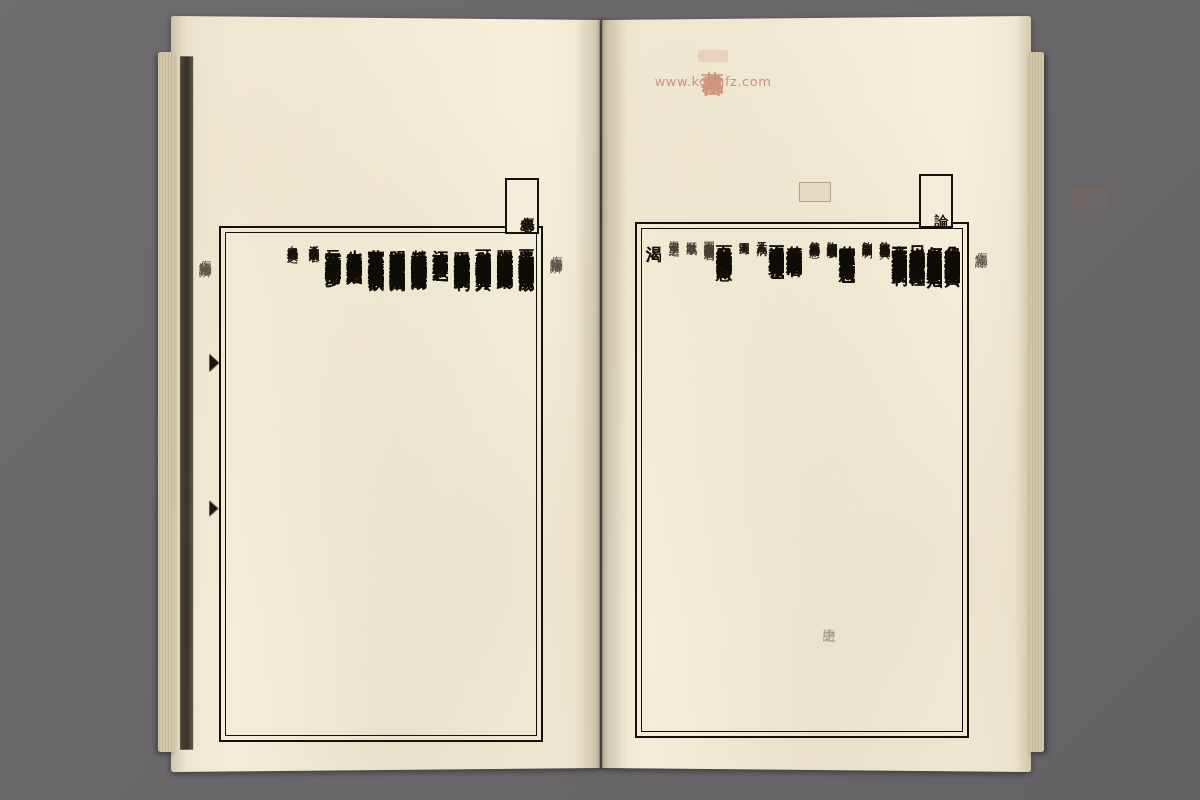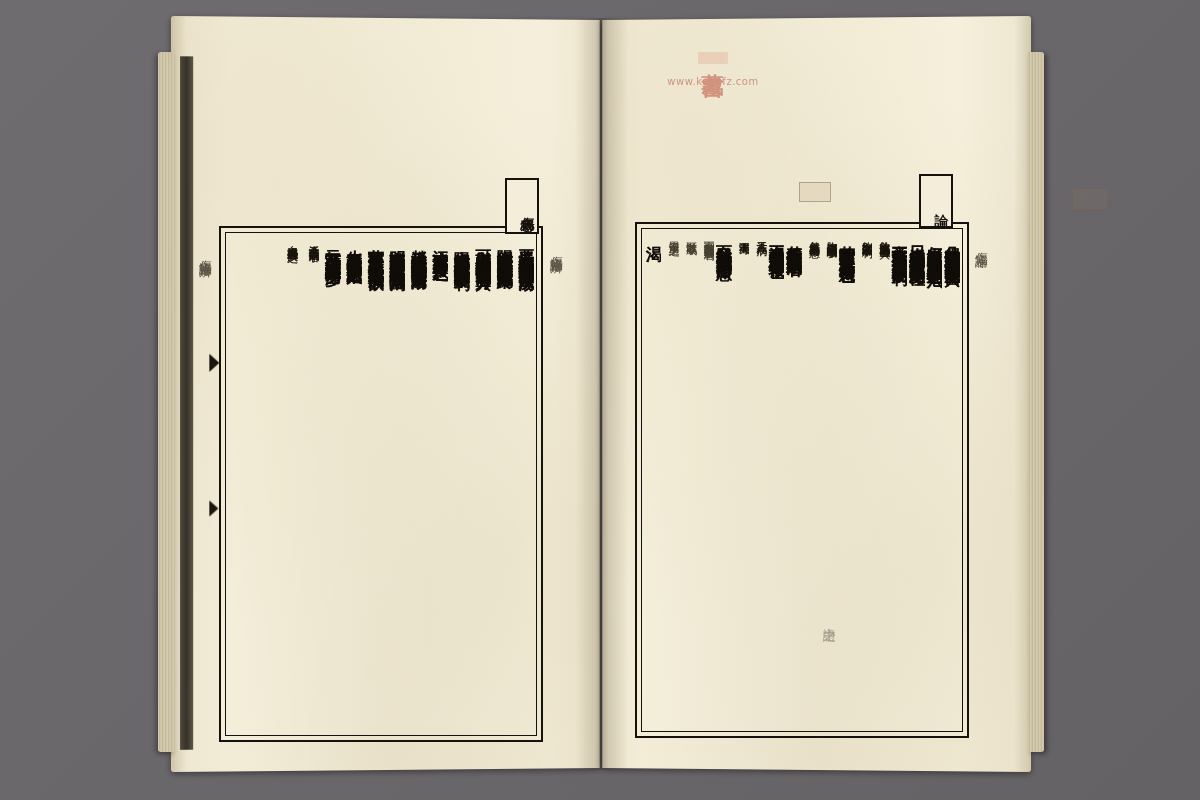--- a/index.html
+++ b/index.html
@@ -219,21 +219,21 @@
     text-orientation: upright;
     font-size: 22px;
     font-weight: 700;
     letter-spacing: 2px;
     line-height: 1.05;
     background: rgba(208,110,88,0.30);
     padding: 4px 3px;
     border-radius: 2px;
   }
   .seal .seal-url {
-    font-size: 10px;
+    font-size: 13px;
     margin-top: 12px;
     letter-spacing: 0.5px;
     color: #b8604e;
   }
 
   
   .faint-stamp {
     position: absolute;
     z-index: 5;
     border: 1px solid rgba(120,95,70,0.45);

